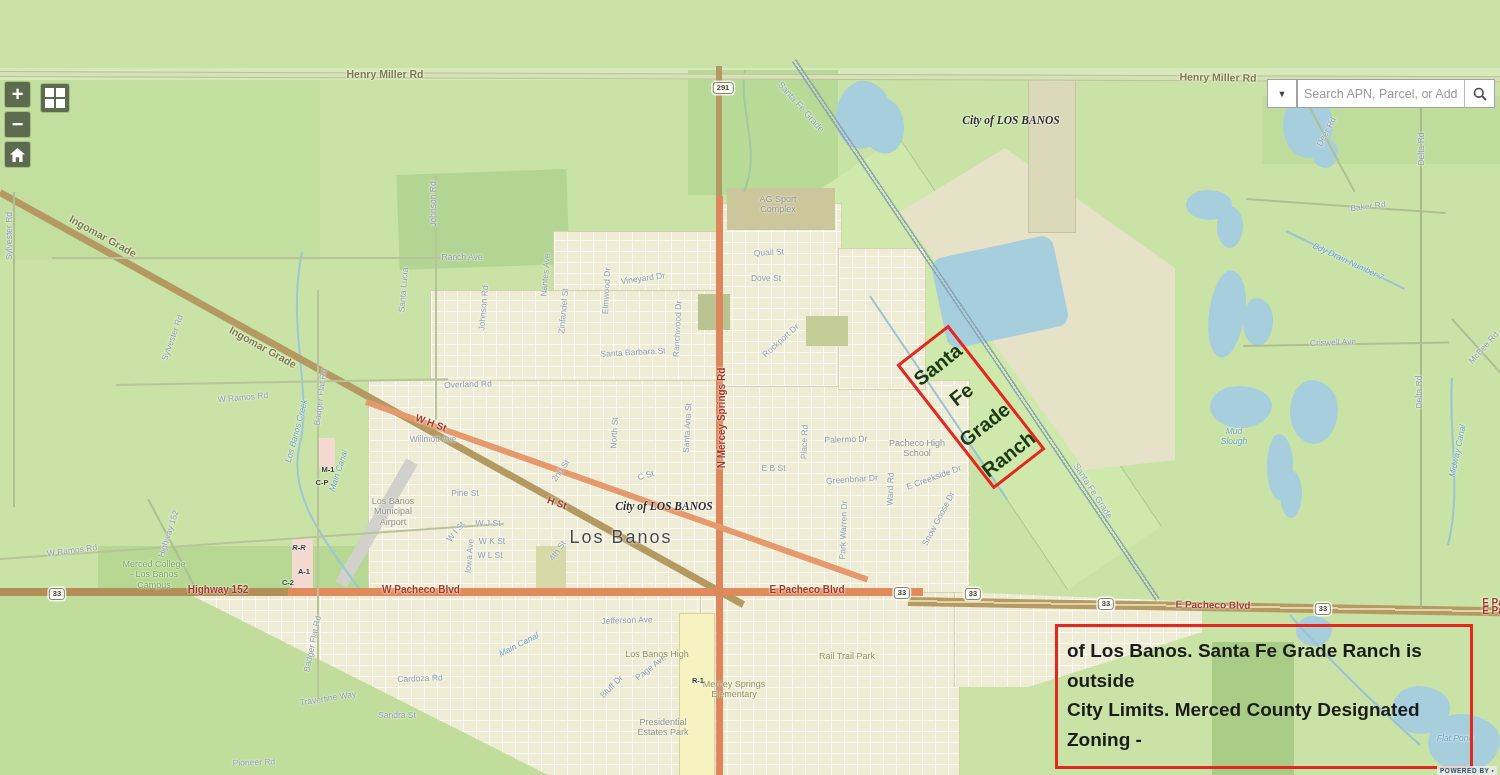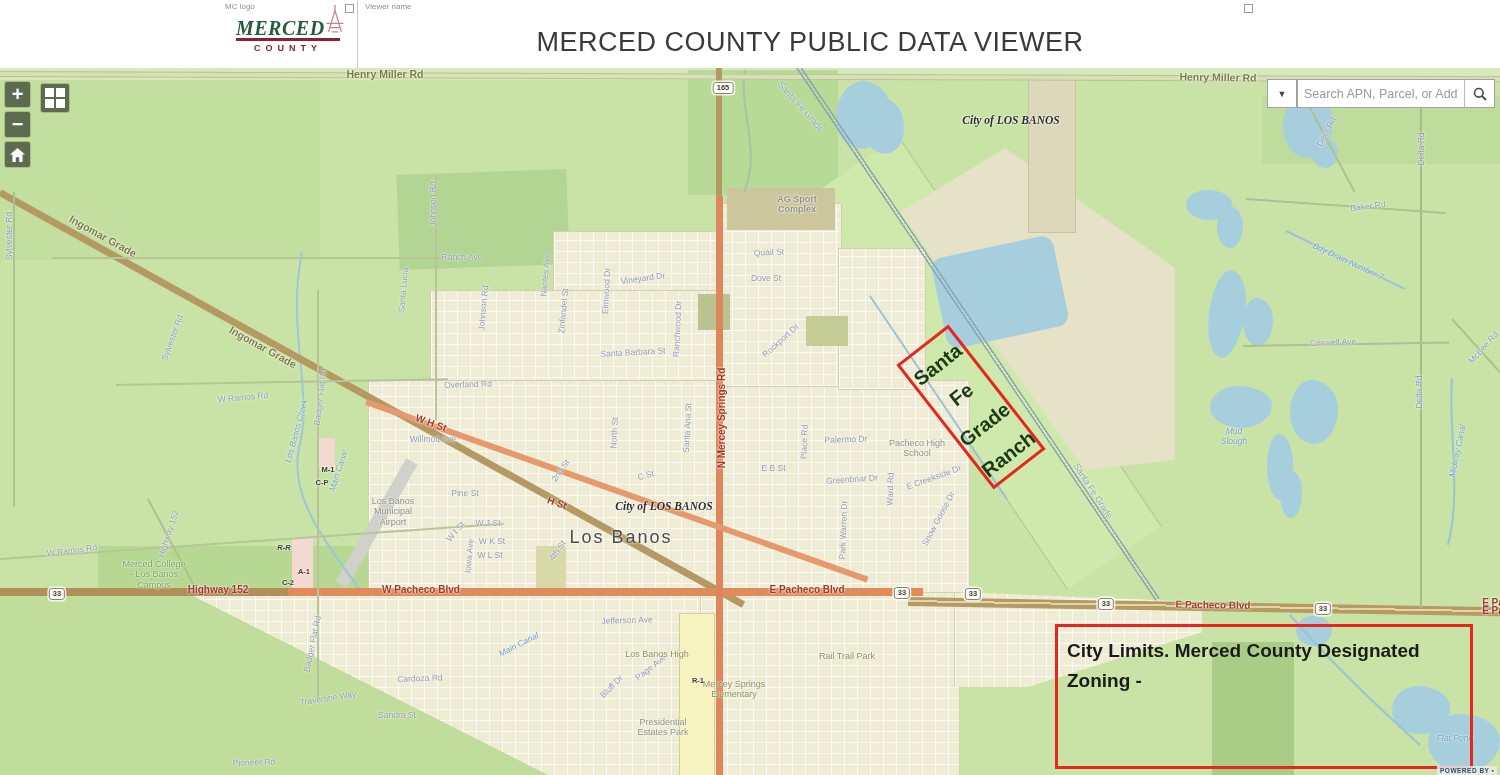--- a/index.html
+++ b/index.html
@@ -226,65 +226,66 @@
         <div class="lbl wt" style="left: 297px; top: 431px; transform: translate(-50%, -50%) rotate(-75deg);">Los Banos Creek</div>
         <div class="lbl wt" style="left: 339px; top: 471px; transform: translate(-50%, -50%) rotate(-72deg);">Main Canal</div>
         <div class="lbl wt" style="left: 519px; top: 645px; transform: translate(-50%, -50%) rotate(-27deg);">Main Canal</div>
         <div class="lbl wt" style="left: 1234px; top: 437px; transform: translate(-50%, -50%) rotate(0deg);">Mud
 Slough</div>
         <div class="lbl wt" style="left: 1458px; top: 451px; transform: translate(-50%, -50%) rotate(-78deg);">Midway Canal</div>
         <div class="lbl wt" style="left: 1348px; top: 262px; transform: translate(-50%, -50%) rotate(25deg);">Bdy Drain Number 7</div>
         <div class="lbl wt" style="left: 1455px; top: 739px; transform: translate(-50%, -50%) rotate(0deg);">Flat Pond</div>
         <div class="lbl rr" style="left: 801px; top: 107px; transform: translate(-50%, -50%) rotate(48deg);">Santa Fe Grade</div>
         <div class="lbl rr" style="left: 1093px; top: 491px; transform: translate(-50%, -50%) rotate(57deg);">Santa Fe Grade</div>
-        <div class="lbl pl" style="left: 797px; top: 204px; transform: translate(-50%, -50%) rotate(0deg); font-weight: bold;">AG Sport
+        <div class="lbl pl" style="left: 778px; top: 204px; transform: translate(-50%, -50%) rotate(0deg);">AG Sport
 Complex</div>
         <div class="lbl pl" style="left: 917px; top: 448px; transform: translate(-50%, -50%) rotate(0deg);">Pacheco High
 School</div>
         <div class="lbl pl" style="left: 393px; top: 512px; transform: translate(-50%, -50%) rotate(0deg);">Los Banos
 Municipal
 Airport</div>
         <div class="lbl pg" style="left: 154px; top: 575px; transform: translate(-50%, -50%) rotate(0deg);">Merced College
 - Los Banos
 Campus</div>
         <div class="lbl po" style="left: 657px; top: 654px; transform: translate(-50%, -50%) rotate(0deg);">Los Banos High</div>
         <div class="lbl po" style="left: 734px; top: 689px; transform: translate(-50%, -50%) rotate(0deg);">Mercey Springs
 Elementary</div>
         <div class="lbl pl" style="left: 663px; top: 727px; transform: translate(-50%, -50%) rotate(0deg);">Presidential
 Estates Park</div>
         <div class="lbl po" style="left: 847px; top: 656px; transform: translate(-50%, -50%) rotate(0deg);">Rail Trail Park</div>
         <div class="lbl cs" style="left: 1011px; top: 121px; transform: translate(-50%, -50%) rotate(0deg);">City of LOS BANOS</div>
         <div class="lbl cs" style="left: 664px; top: 507px; transform: translate(-50%, -50%) rotate(0deg);">City of LOS BANOS</div>
         <div class="lbl cb" style="left: 621px; top: 537px; transform: translate(-50%, -50%) rotate(0deg);">Los Banos</div>
         <div class="lbl zn" style="left: 328px; top: 450px; transform: translate(-50%, -50%) rotate(0deg); margin-top: 20px;">M-1</div>
         <div class="lbl zn" style="left: 322px; top: 483px; transform: translate(-50%, -50%) rotate(0deg);">C-P</div>
-        <div class="lbl zn" style="left: 284px; top: 548px; transform: translate(-50%, -50%) rotate(0deg); font-style: italic;">R-R</div>
+        <div class="lbl zn" style="left: 299px; top: 548px; transform: translate(-50%, -50%) rotate(0deg); font-style: italic;">R-R</div>
         <div class="lbl zn" style="left: 304px; top: 572px; transform: translate(-50%, -50%) rotate(0deg);">A-1</div>
         <div class="lbl zn" style="left: 288px; top: 583px; transform: translate(-50%, -50%) rotate(0deg);">C-2</div>
         <div class="lbl zn" style="left: 698px; top: 681px; transform: translate(-50%, -50%) rotate(0deg); text-align: center;">R-1</div>
       </div>
     <div id="shields-layer">
-        <div class="shield" style="left: 723px; top: 88px;">165</div>
+        <div class="shield" style="left: 723px; top: 88px;">291</div>
         <div class="shield" style="left: 57px; top: 594px;">33</div>
         <div class="shield" style="left: 902px; top: 593px;">33</div>
         <div class="shield" style="left: 973px; top: 594px;">33</div>
         <div class="shield" style="left: 1106px; top: 604px;">33</div>
         <div class="shield" style="left: 1323px; top: 609px;">33</div>
       </div>
 
     <div class="ranch-box" style="border-color: rgb(229, 39, 31);">
         <div id="ranch-lines">
           <div>Santa</div>
           <div>Fe</div>
           <div>Grade</div>
           <div>Ranch</div>
         </div>
       </div>
     <div class="info-box" style="border-color: rgb(229, 39, 31);">
         <div id="info-lines" style="padding:0;">
+          <div>of Los Banos.  Santa Fe Grade Ranch is outside</div>
           <div>City Limits.  Merced County Designated Zoning  -</div>
         </div>
       </div>
 
     <div class="ctl" style="left:5px;top:82px;">
         <span>+</span>
       </div>
     <div class="ctl" style="left:5px;top:112px;">
         <span>−</span>
       </div>
@@ -308,30 +309,14 @@
       <div class="search-btn">
         <svg width="14" height="14" viewBox="0 0 14 14">
             <circle cx="5.8" cy="5.8" r="4.3" fill="none" stroke="#4a4a4a" stroke-width="1.6"></circle>
             <line x1="9" y1="9" x2="13" y2="13" stroke="#4a4a4a" stroke-width="1.8"></line>
           </svg>
       </div>
     </div>
     <div class="powered">POWERED BY ▪</div>
   </div>
 
-  <header>
-    <span class="tiny-label" style="left:225px;top:2px;">MC logo</span>
-    <div class="logo">
-      <svg class="capitol" width="26" height="30" viewBox="0 0 24 28">
-        <path d="M12 1 L12 6 M6 26 L12 6 L18 26 M4 18 H20 M7 22 H17 M9 26 H15" stroke="#c8818f" stroke-width="1.2" fill="none"></path>
-      </svg>
-      <div class="logo-merced">MERCED</div>
-      <div class="logo-rule"></div>
-      <div class="logo-county">COUNTY</div>
-    </div>
-    <span class="hdr-sq" style="left:345px;top:4px;"></span>
-    <div class="hdr-divider"></div>
-    <span class="tiny-label" style="left:365px;top:2px;">Viewer name</span>
-    <h1>MERCED COUNTY PUBLIC DATA VIEWER</h1>
-    <span class="hdr-sq" style="left:1244px;top:4px;"></span>
-  </header>
 
 </div>
 
 </body></html>

